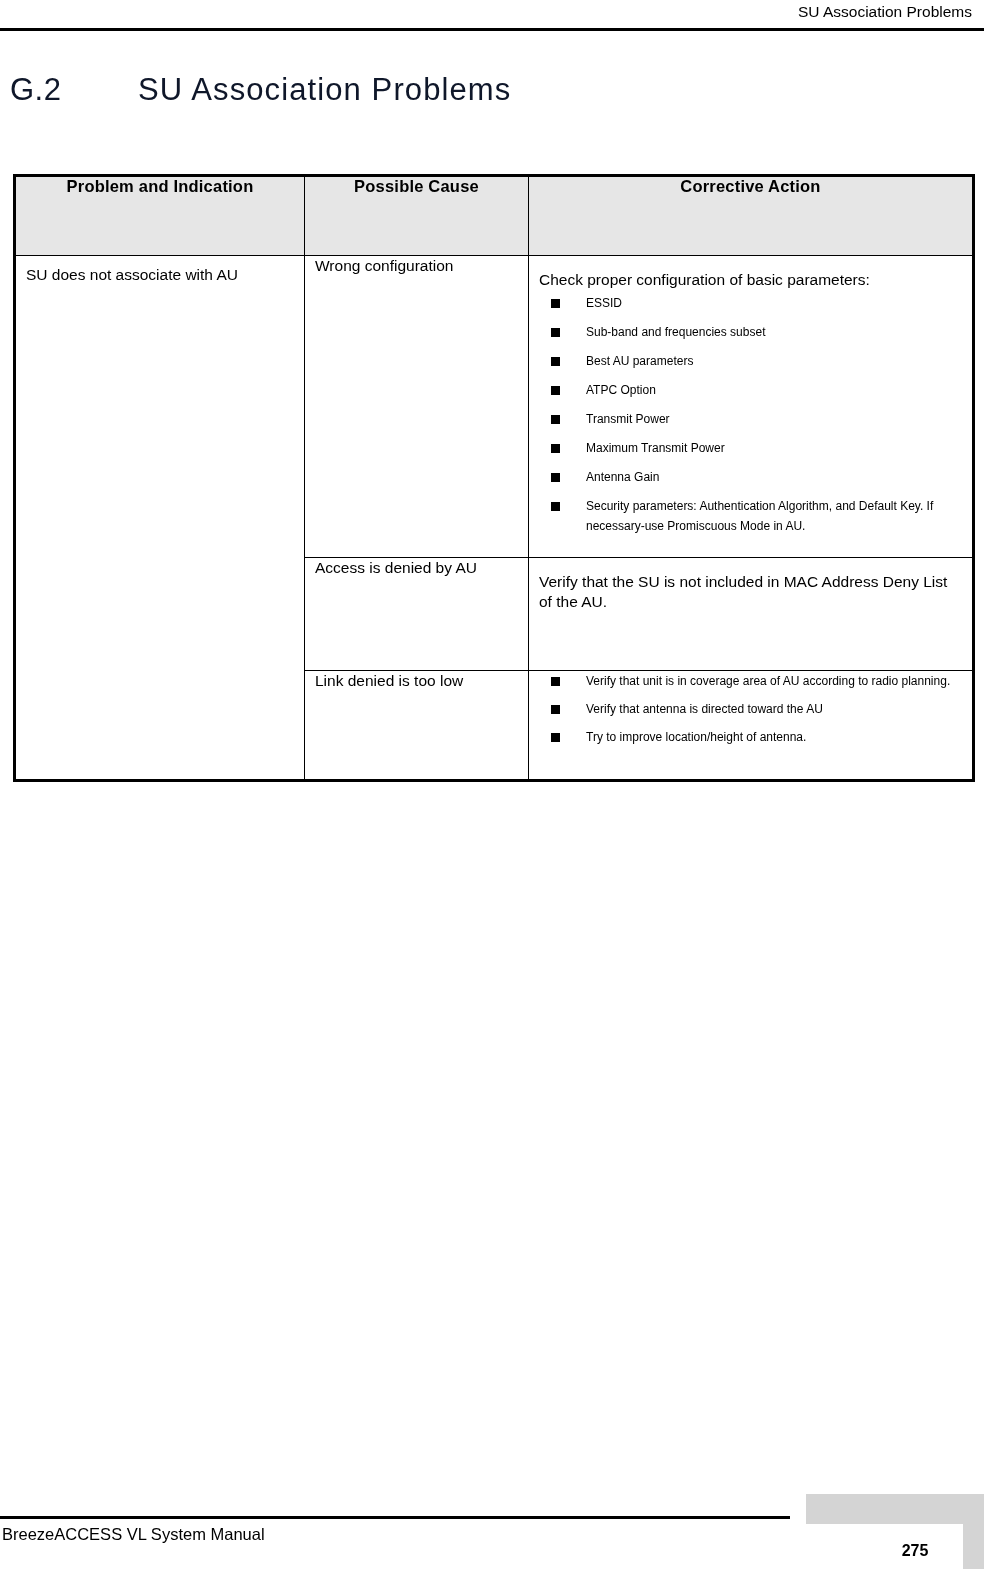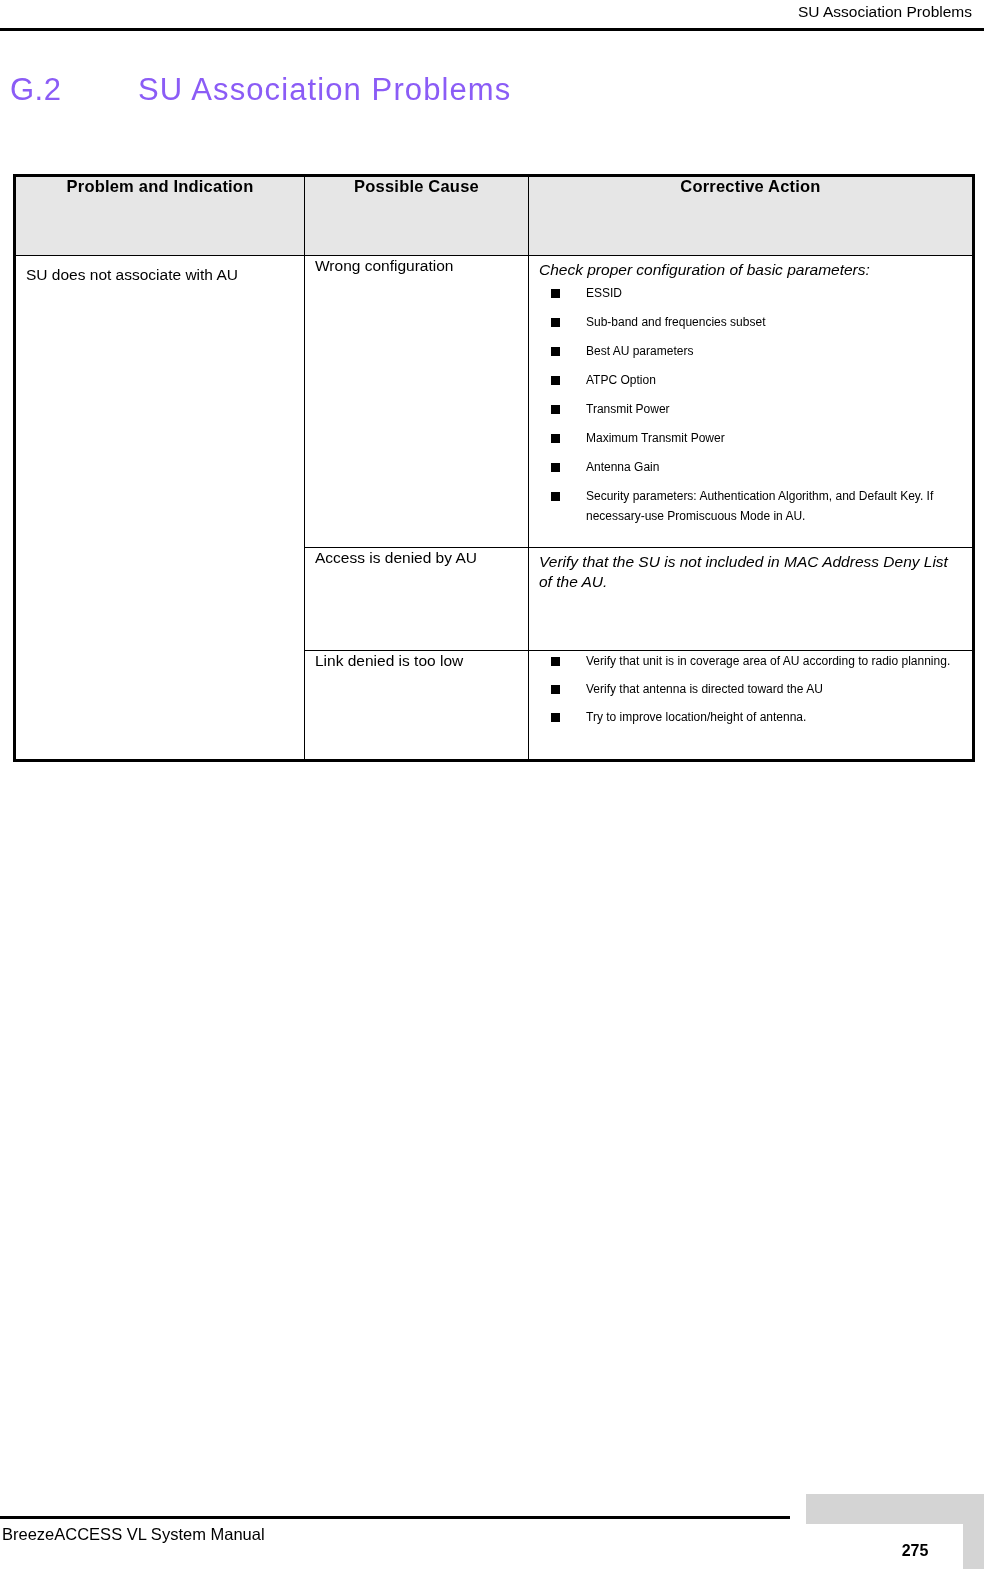--- a/index.html
+++ b/index.html
@@ -44,21 +44,21 @@
 
   
   .heading-row {
     position: absolute;
     left: 10px;
     top: 72px;
     width: 900px;
     height: 48px;
     display: flex;
     align-items: baseline;
-    color: #8b5cf6;
+    color: #0f172a;
   }
   .heading-number {
     font-size: 31px;
     letter-spacing: 0.5px;
     width: 128px;
     flex: 0 0 128px;
     font-weight: 400;
   }
   .heading-title {
     font-size: 31px;
@@ -107,22 +107,21 @@
     line-height: 20px;
   }
   td .cell.plain {
     white-space: normal;
   }
   td.rowspan-cell .cell {
     padding-top: 9px;
   }
 
   .intro-line {
-    margin: 4px 0 3px 0;
-    font-style: italic;
+    margin: 14px 0 3px 0;
   }
 
   ul.sq {
     list-style: none;
     margin: 0;
     padding: 0;
   }
   ul.sq > li {
     position: relative;
     padding-left: 47px;

